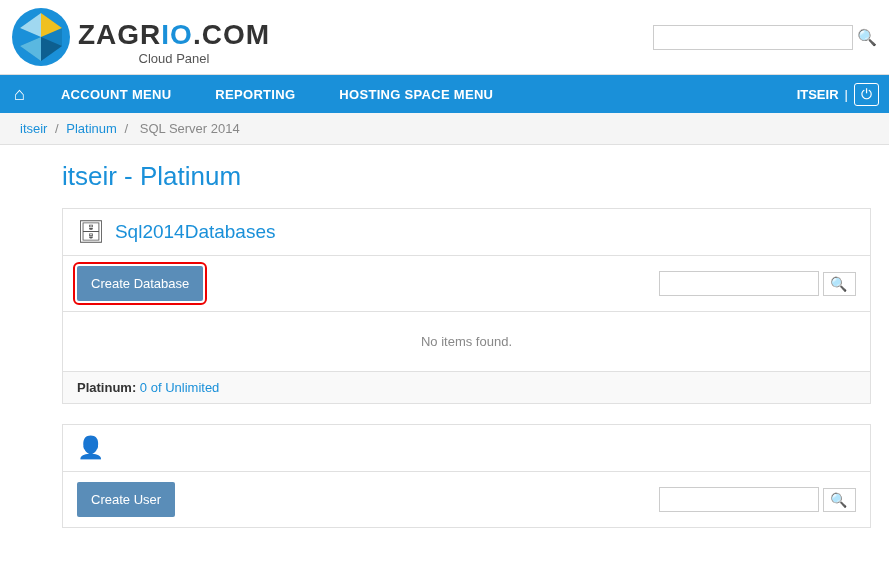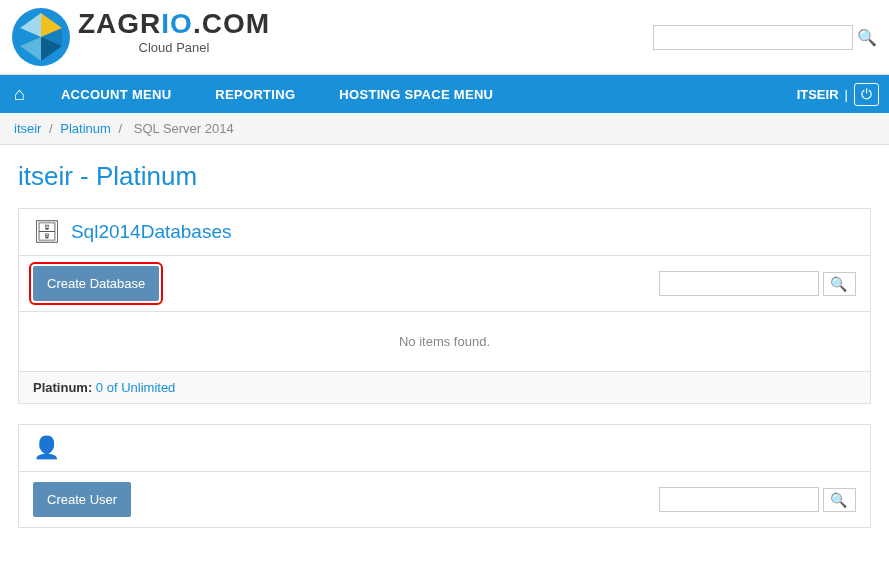--- a/index.html
+++ b/index.html
@@ -9,21 +9,21 @@
     .header {
       display: flex;
       align-items: center;
       padding: 8px 12px;
       background: #fff;
       border-bottom: 1px solid #ddd;
       justify-content: space-between;
     }
     .logo-area {
       display: flex;
-      align-items: flex-start;
+      align-items: flex-end;
       gap: 8px;
     }
     .logo-icon {
       width: 58px;
       height: 58px;
     }
     .logo-text {
       display: flex;
       flex-direction: column;
     }
@@ -119,34 +119,35 @@
       color: #fff;
       cursor: pointer;
       font-size: 14px;
       padding: 2px 6px;
       border-radius: 3px;
     }
 
     
     .breadcrumb {
       background: #f5f5f5;
-      padding: 8px 14px;
+      padding: 8px 20px;
       font-size: 13px;
       color: #555;
       border-bottom: 1px solid #e0e0e0;
     }
     .breadcrumb a {
       color: #1a90d9;
       text-decoration: none;
     }
     .breadcrumb span { color: #888; margin: 0 4px; }
 
     
     .main {
       padding: 16px 18px;
+      margin-left: 44px;
     }
 
     .page-title {
       font-size: 26px;
       color: #1a90d9;
       font-weight: normal;
       margin-bottom: 16px;
     }
 
     

